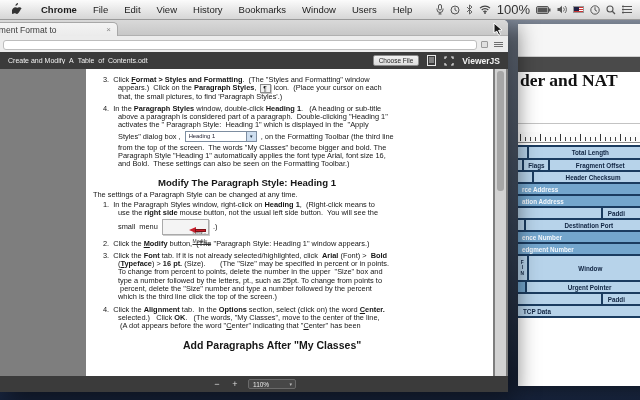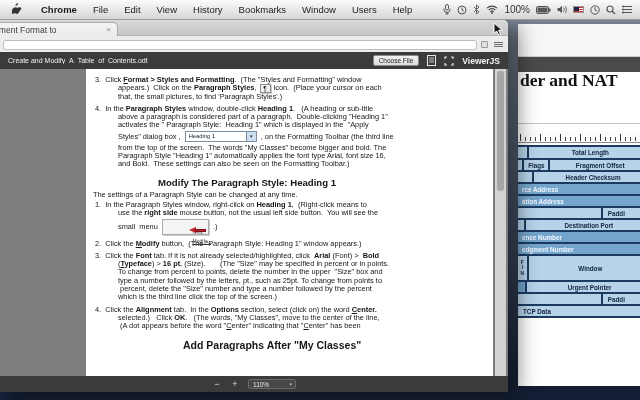--- a/index.html
+++ b/index.html
@@ -17,21 +17,21 @@
     border-bottom:1px solid #9a9a9a;
     display:flex; align-items:center; z-index:50;
     font-size:9.5px; color:#1c1c1c;
   }
   #menubar .apple { margin:0 10px 0 12px; }
   #menubar .apple svg { display:block; }
   #menubar .mitem { padding:0 8px; }
   #menubar .mitem.app { font-weight:bold; }
   #menu-status { margin-left:auto; display:flex; align-items:center; gap:6px; padding-right:8px; }
   #menu-status svg { display:block; }
-  .batt-label { font-size:10px; color:#333; }
+  .batt-label { font-size:13px; color:#333; }
   .flag { width:11px; height:7px; position:relative;
     background:repeating-linear-gradient(#c33 0 1px,#fff 1px 2px); border:0.5px solid #999; }
   .flag::after { content:""; position:absolute; left:0; top:0; width:5px; height:4px; background:#224; }
 
   
   #chrome-window {
     position:absolute; left:0; top:20px; width:508px; height:372px;
     border-radius:0 5px 0 0;
     box-shadow:8px 6px 22px rgba(0,0,0,.55);
     background:#ececec; z-index:30; overflow:hidden;
@@ -66,21 +66,21 @@
 
   
   #viewer-body { position:absolute; left:0; top:49px; width:100%; height:307px; background:#7e7e7e; }
   #scrolltrack { position:absolute; right:2px; top:0; width:11px; height:100%; background:#d2d2d2; }
   #scrollthumb { position:absolute; right:2px; top:2px; width:7px; height:120px; background:#a6a6a6; border-radius:3px;}
 
   
   #page { position:absolute; left:86px; top:0; width:407px; height:307px; background:#fff;
     color:#161616; font-size:7.4px; line-height:8.3px; padding-top:3px; overflow:hidden;}
   .line { white-space:pre; padding-left:32px; height:8.3px; }
-  .line.first { padding-left:9px; }
+  .line.first { padding-left:17px; }
   .line.hang { padding-left:7px; }
   .b { font-weight:bold; } .u { text-decoration:underline; }
   .docblock { margin-top:4px; }
   .doc-h { font-weight:bold; font-size:9.6px; line-height:11px; margin:8px 0 3px 72px; }
   .doc-h2 { font-weight:bold; font-size:10.5px; line-height:13px; margin:8px 0 0 97px; }
   .wline { display:flex; align-items:center; white-space:pre; padding-left:32px; height:14px;}
   .wline.tall { height:19px; }
 
   
   .pstyle-icon { display:inline-flex; align-items:center; justify-content:center;

